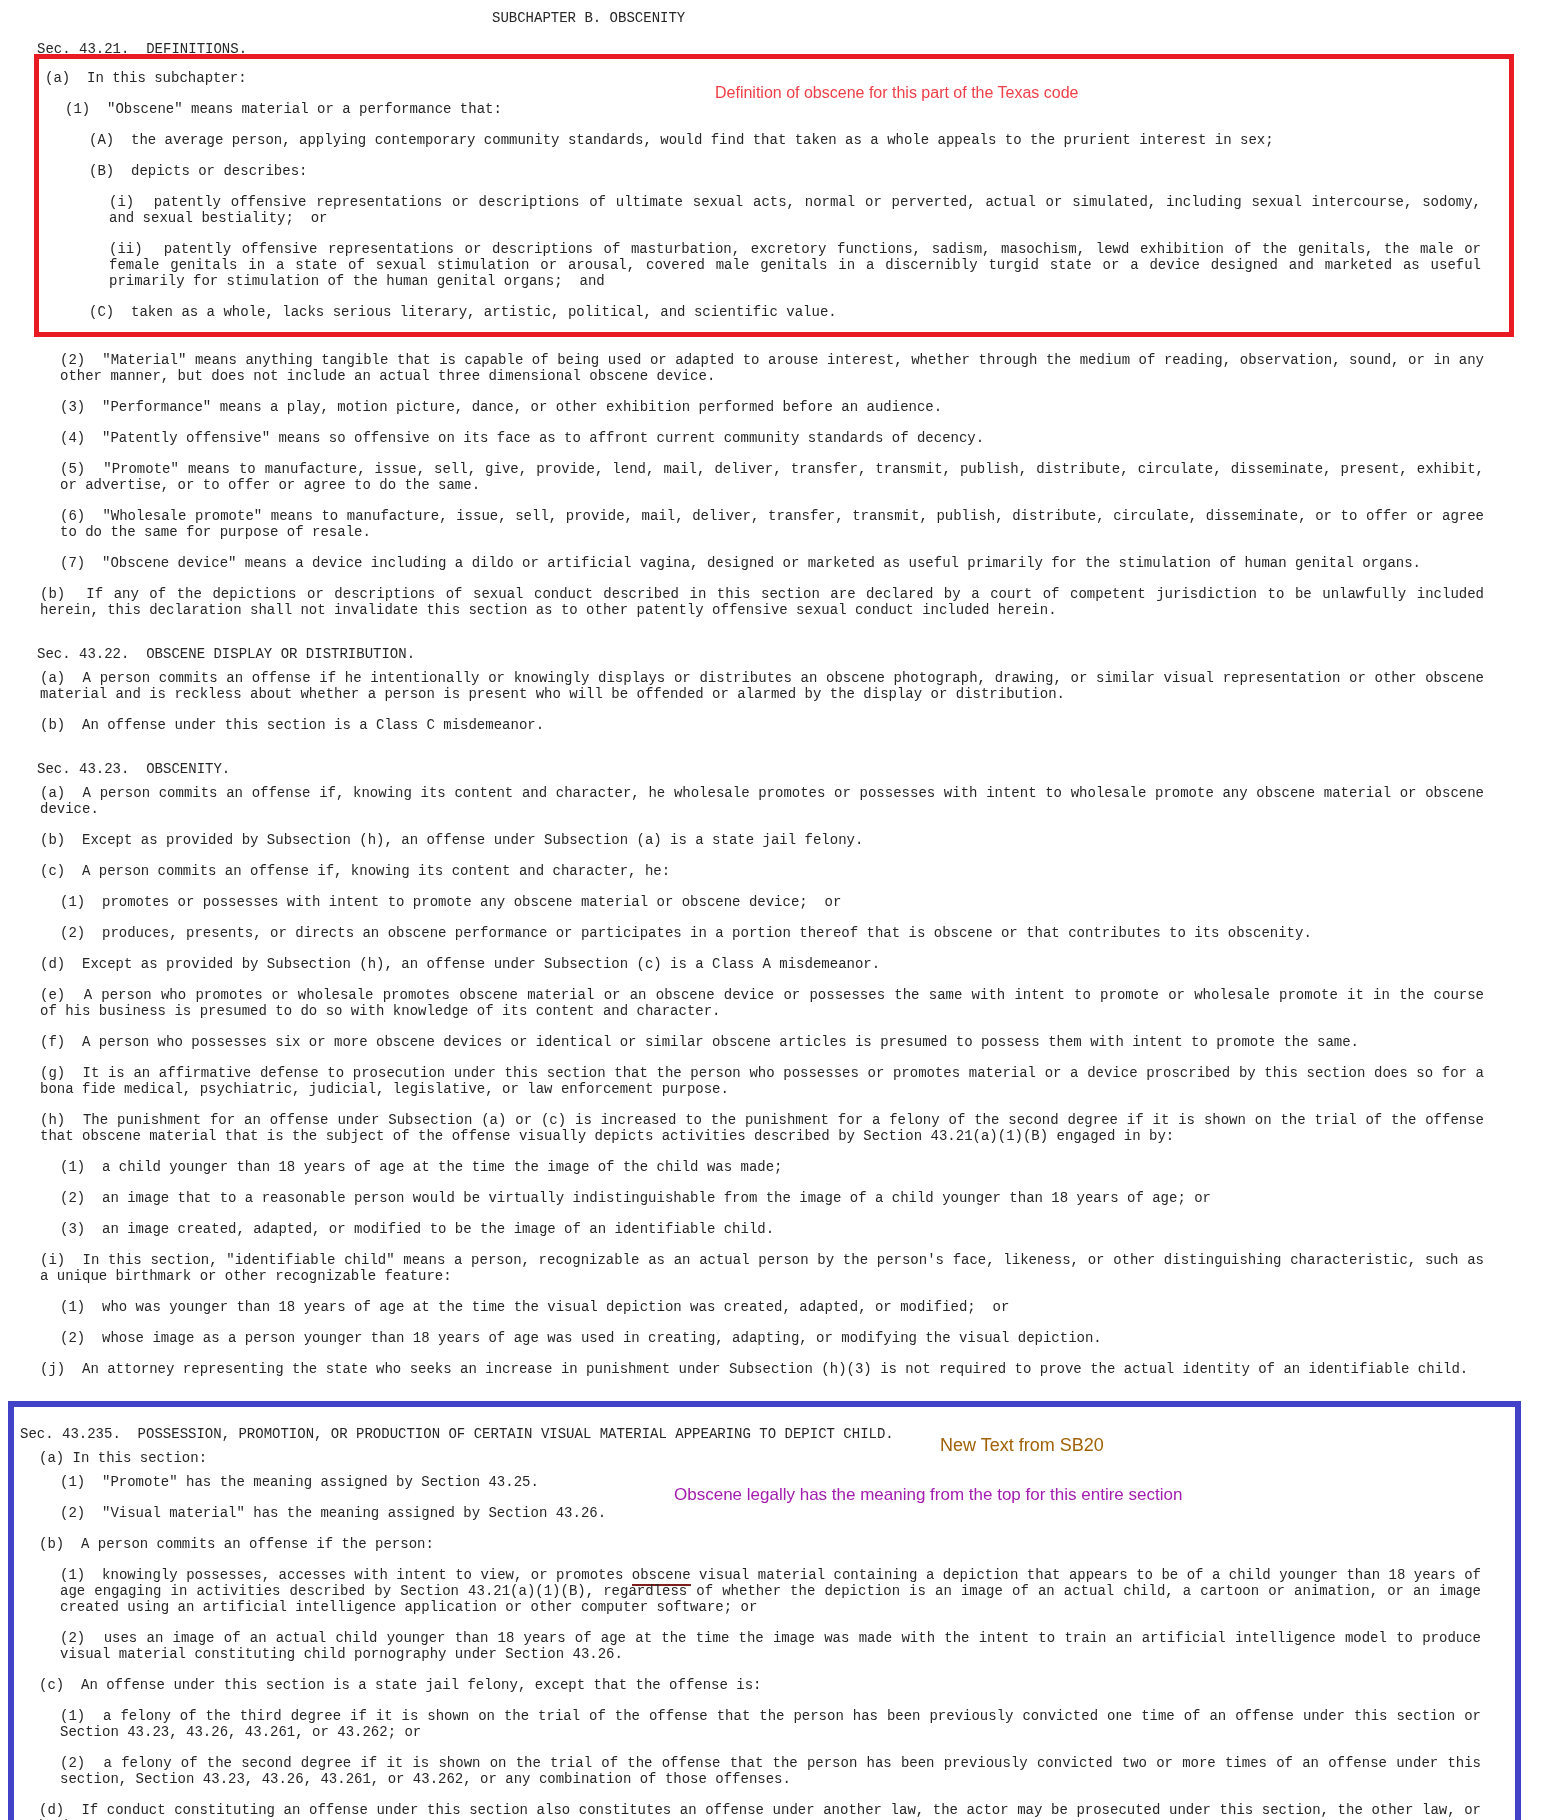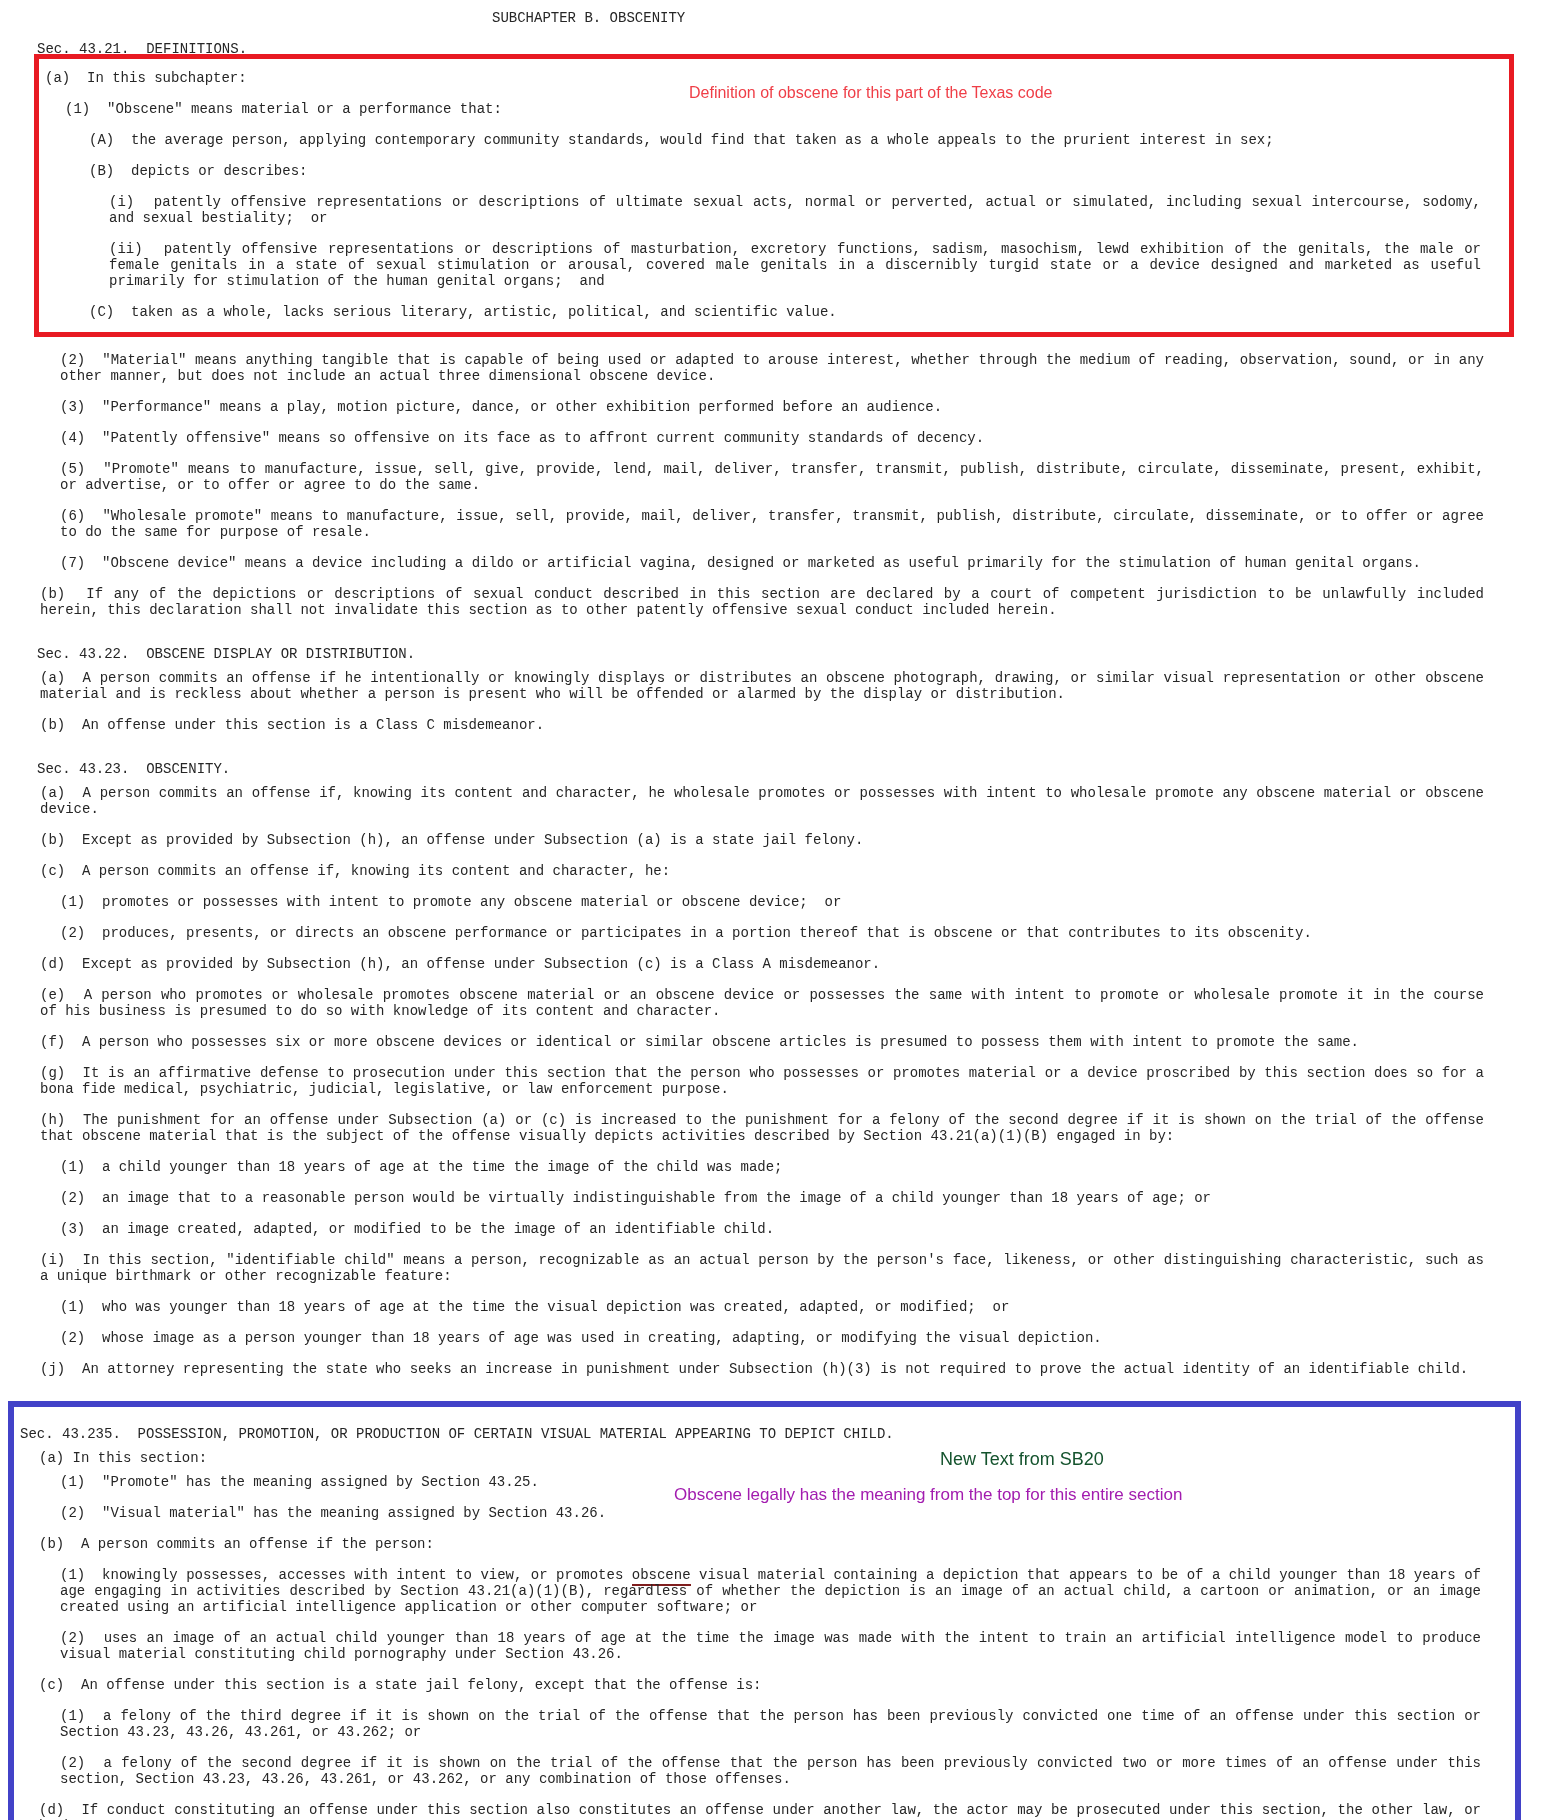--- a/index.html
+++ b/index.html
@@ -45,22 +45,22 @@
   .blue-box .L0{margin-left:6px;}
   .blue-box .L1{margin-left:25px;}
   .blue-box .L2{margin-left:46px;}
   .blue-box .para:first-of-type{margin-top:0;}
 
   .ann{
     position:absolute;
     font-family:"Liberation Sans","DejaVu Sans",sans-serif;
     white-space:nowrap;
   }
-  .ann-red1{left:650px;top:26px;font-size:16px;color:#ef3e47;}
-  .ann-blue{left:926px;top:44px;font-size:18px;color:#14532d;}
+  .ann-red1{left:676px;top:26px;font-size:16px;color:#ef3e47;}
+  .ann-blue{left:926px;top:30px;font-size:18px;color:#a16207;}
   .ann-red2{left:660px;top:80px;font-size:17px;color:#a21caf;}
 
   .u{border-bottom:2px solid #7f1d1d;padding-bottom:1px;}
 </style>
 </head>
 <body>
 
 <div class="page">
 
   <div class="title">SUBCHAPTER B. OBSCENITY</div>

